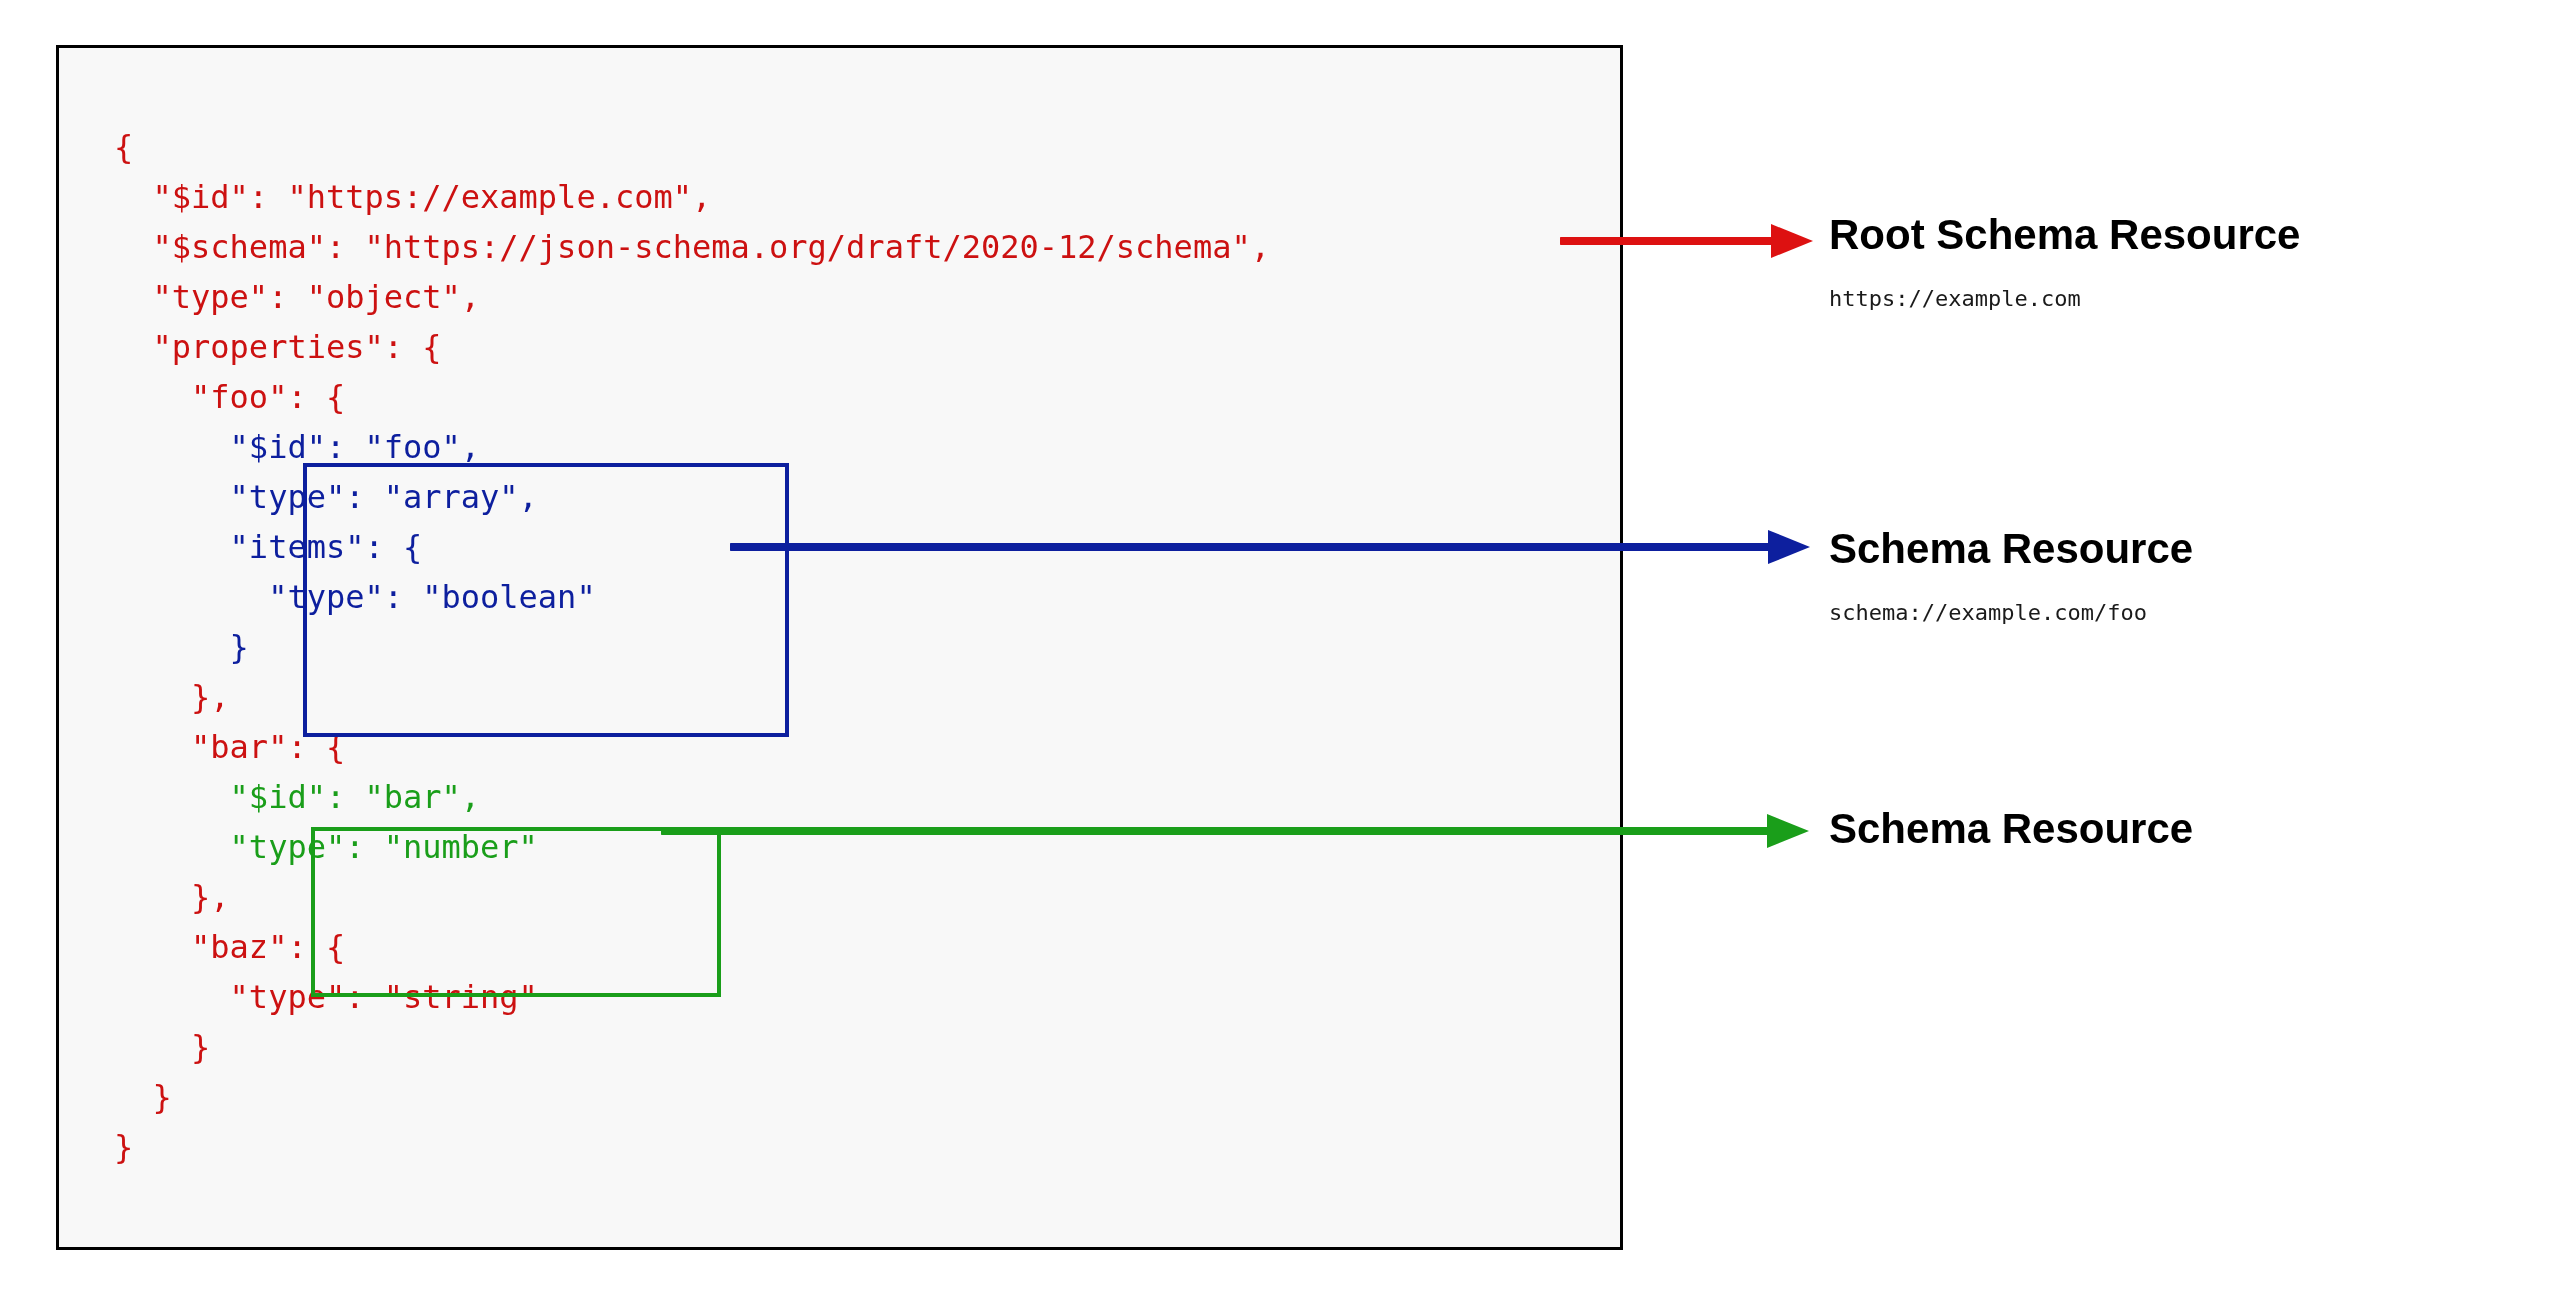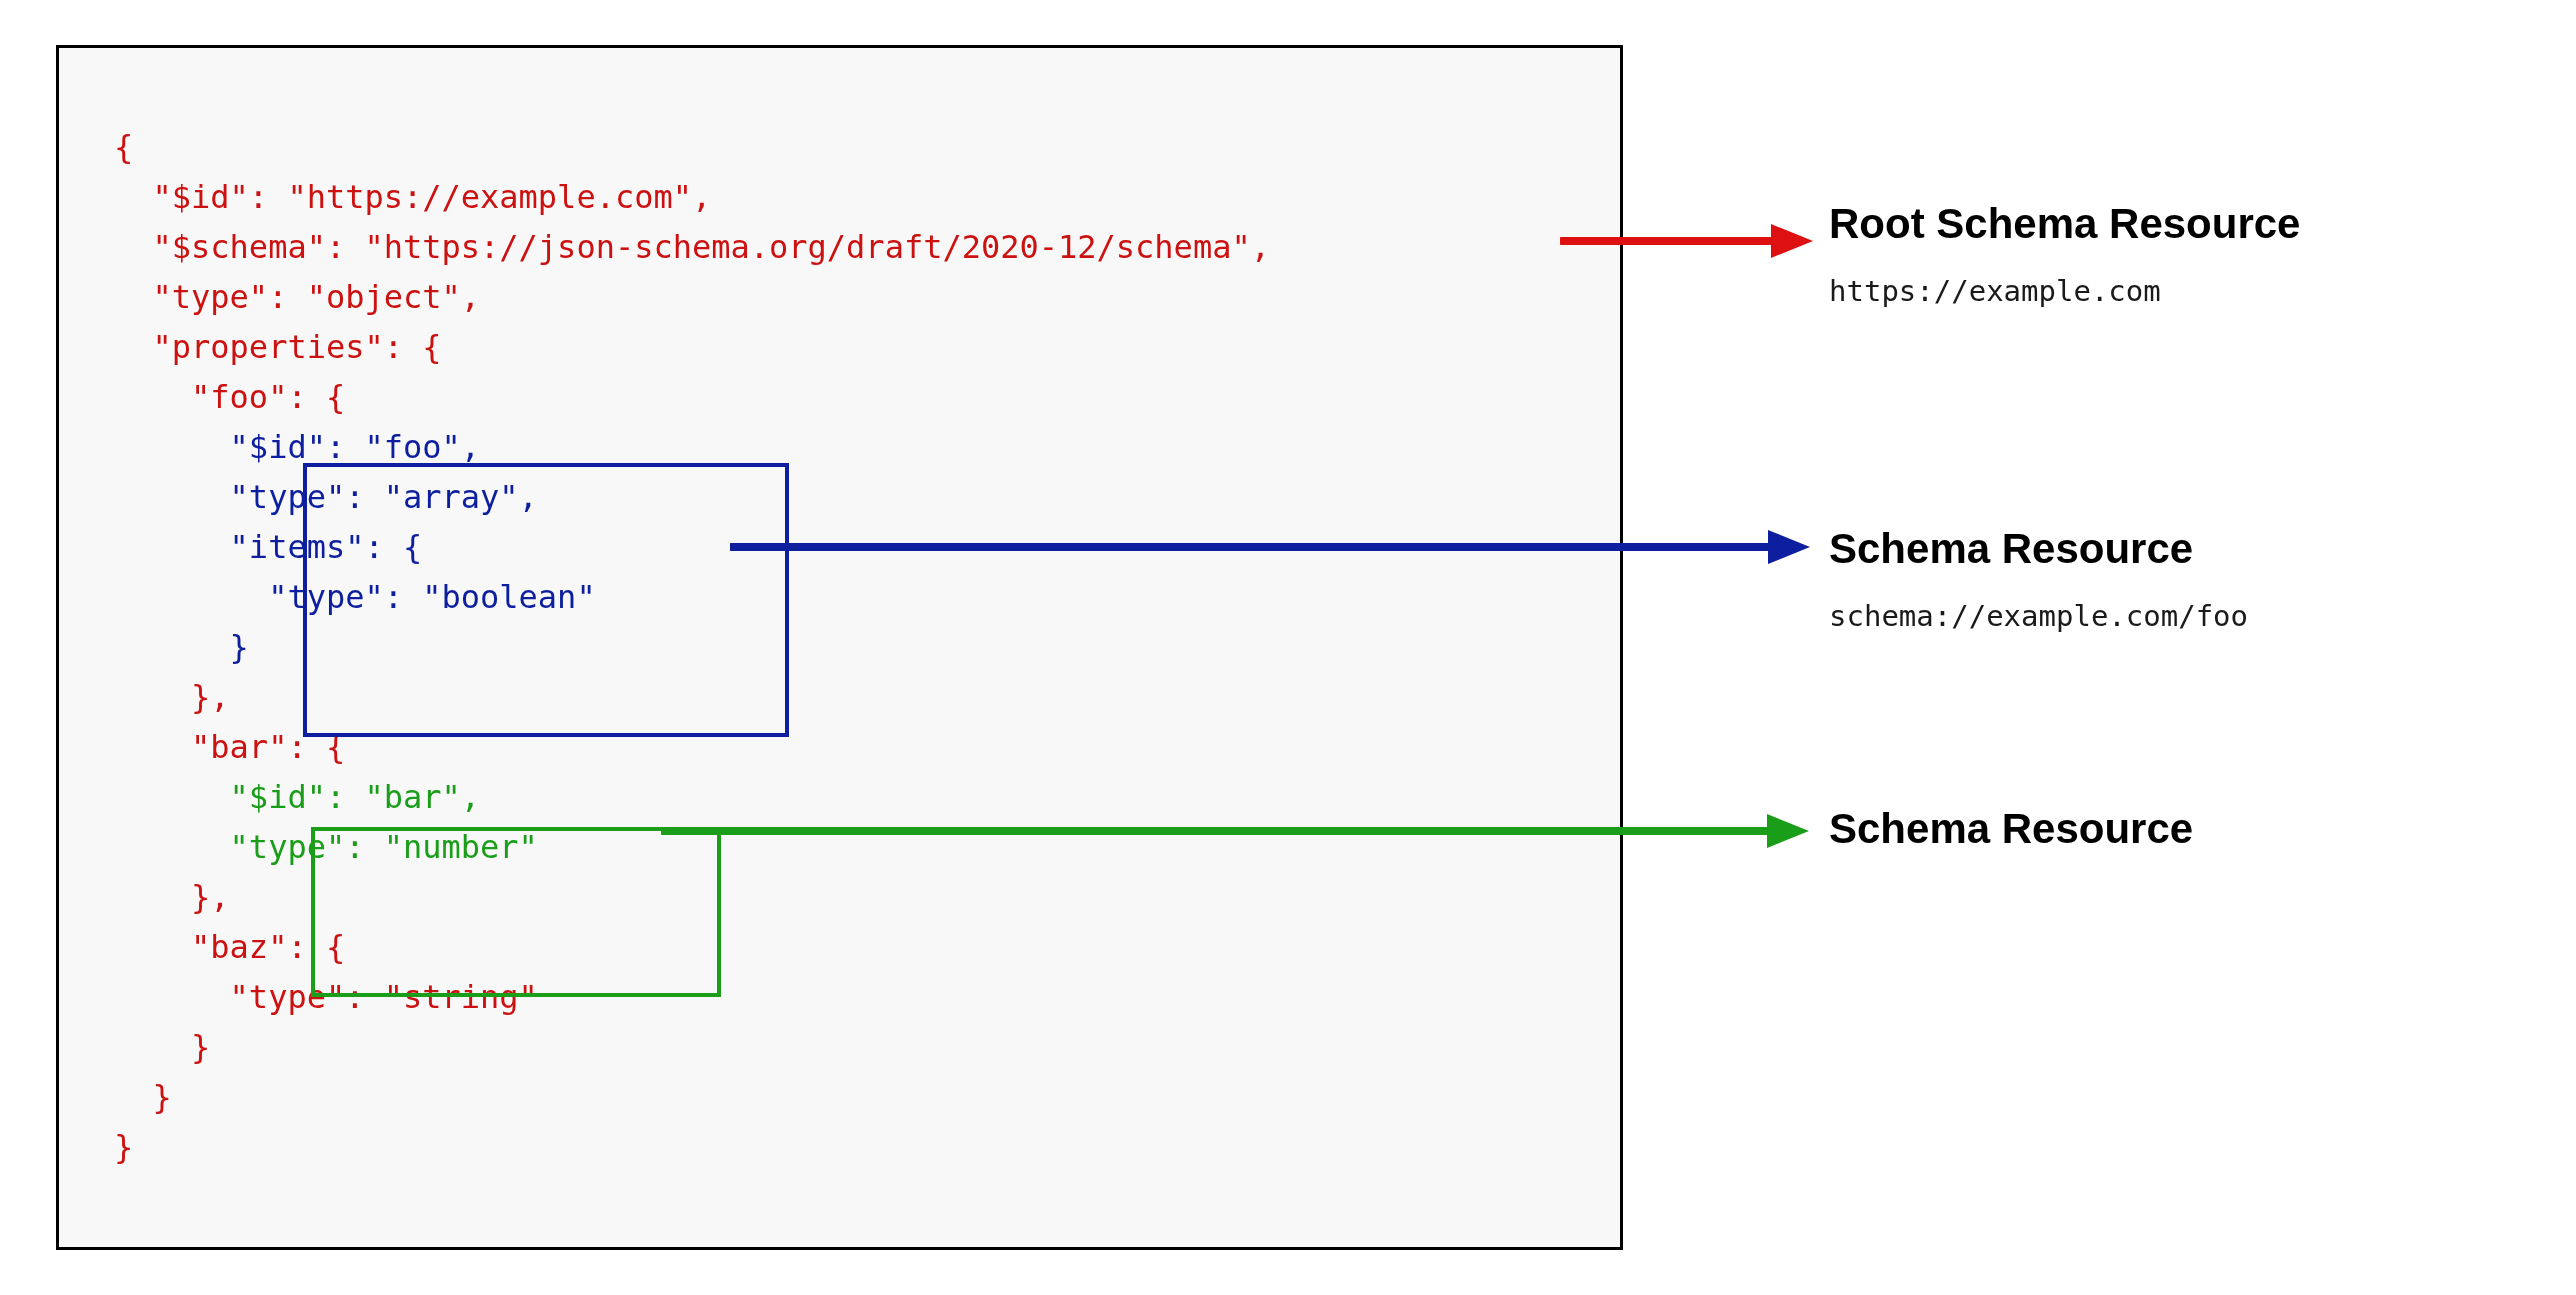--- a/index.html
+++ b/index.html
@@ -92,36 +92,36 @@
   #arrow-foo { left: 730px; top: 543px; width: 1082px; }
   #arrow-foo .conn-line { width: 1042px; background: #0d1f9e; }
   #arrow-foo .conn-head { left: 1038px; border-left: 42px solid #0d1f9e; }
 
   #arrow-bar { left: 661px; top: 827px; width: 1150px; }
   #arrow-bar .conn-line { width: 1110px; background: #1a9e1a; }
   #arrow-bar .conn-head { left: 1106px; border-left: 42px solid #1a9e1a; }
 
   
   .annotation { position: absolute; left: 1829px; }
-  #annot-root { top: 201px; }
+  #annot-root { top: 212px; }
   #annot-foo  { top: 526px; }
   #annot-bar  { top: 806px; }
 
   .annot-title {
     font-family: "Liberation Sans", sans-serif;
     font-weight: bold;
     font-size: 42px;
     color: #000000;
     line-height: 1.1;
     white-space: nowrap;
   }
   .annot-uri {
     margin-top: 29px;
     font-family: "DejaVu Sans Mono", "Liberation Mono", monospace;
-    font-size: 29px;
+    font-size: 22px;
     color: #1a1a1a;
     line-height: 1.1;
     white-space: nowrap;
   }
 </style>
 </head>
 <body>
 
 <div id="code-panel">
   <pre id="code-listing"><span class="ln c-red">{</span><span class="ln c-red">  "$id": "https://example.com",</span><span class="ln c-red">  "$schema": "https://json-schema.org/draft/2020-12/schema",</span><span class="ln c-red">  "type": "object",</span><span class="ln c-red">  "properties": {</span><span class="ln c-red">    "foo": {</span><span class="ln c-blue">      "$id": "foo",</span><span class="ln c-blue">      "type": "array",</span><span class="ln c-blue">      "items": {</span><span class="ln c-blue">        "type": "boolean"</span><span class="ln c-blue">      }</span><span class="ln c-red">    },</span><span class="ln c-red">    "bar": {</span><span class="ln c-green">      "$id": "bar",</span><span class="ln c-green">      "type": "number"</span><span class="ln c-red">    },</span><span class="ln c-red">    "baz": {</span><span class="ln c-red">      "type": "string"</span><span class="ln c-red">    }</span><span class="ln c-red">  }</span><span class="ln c-red">}</span></pre>

